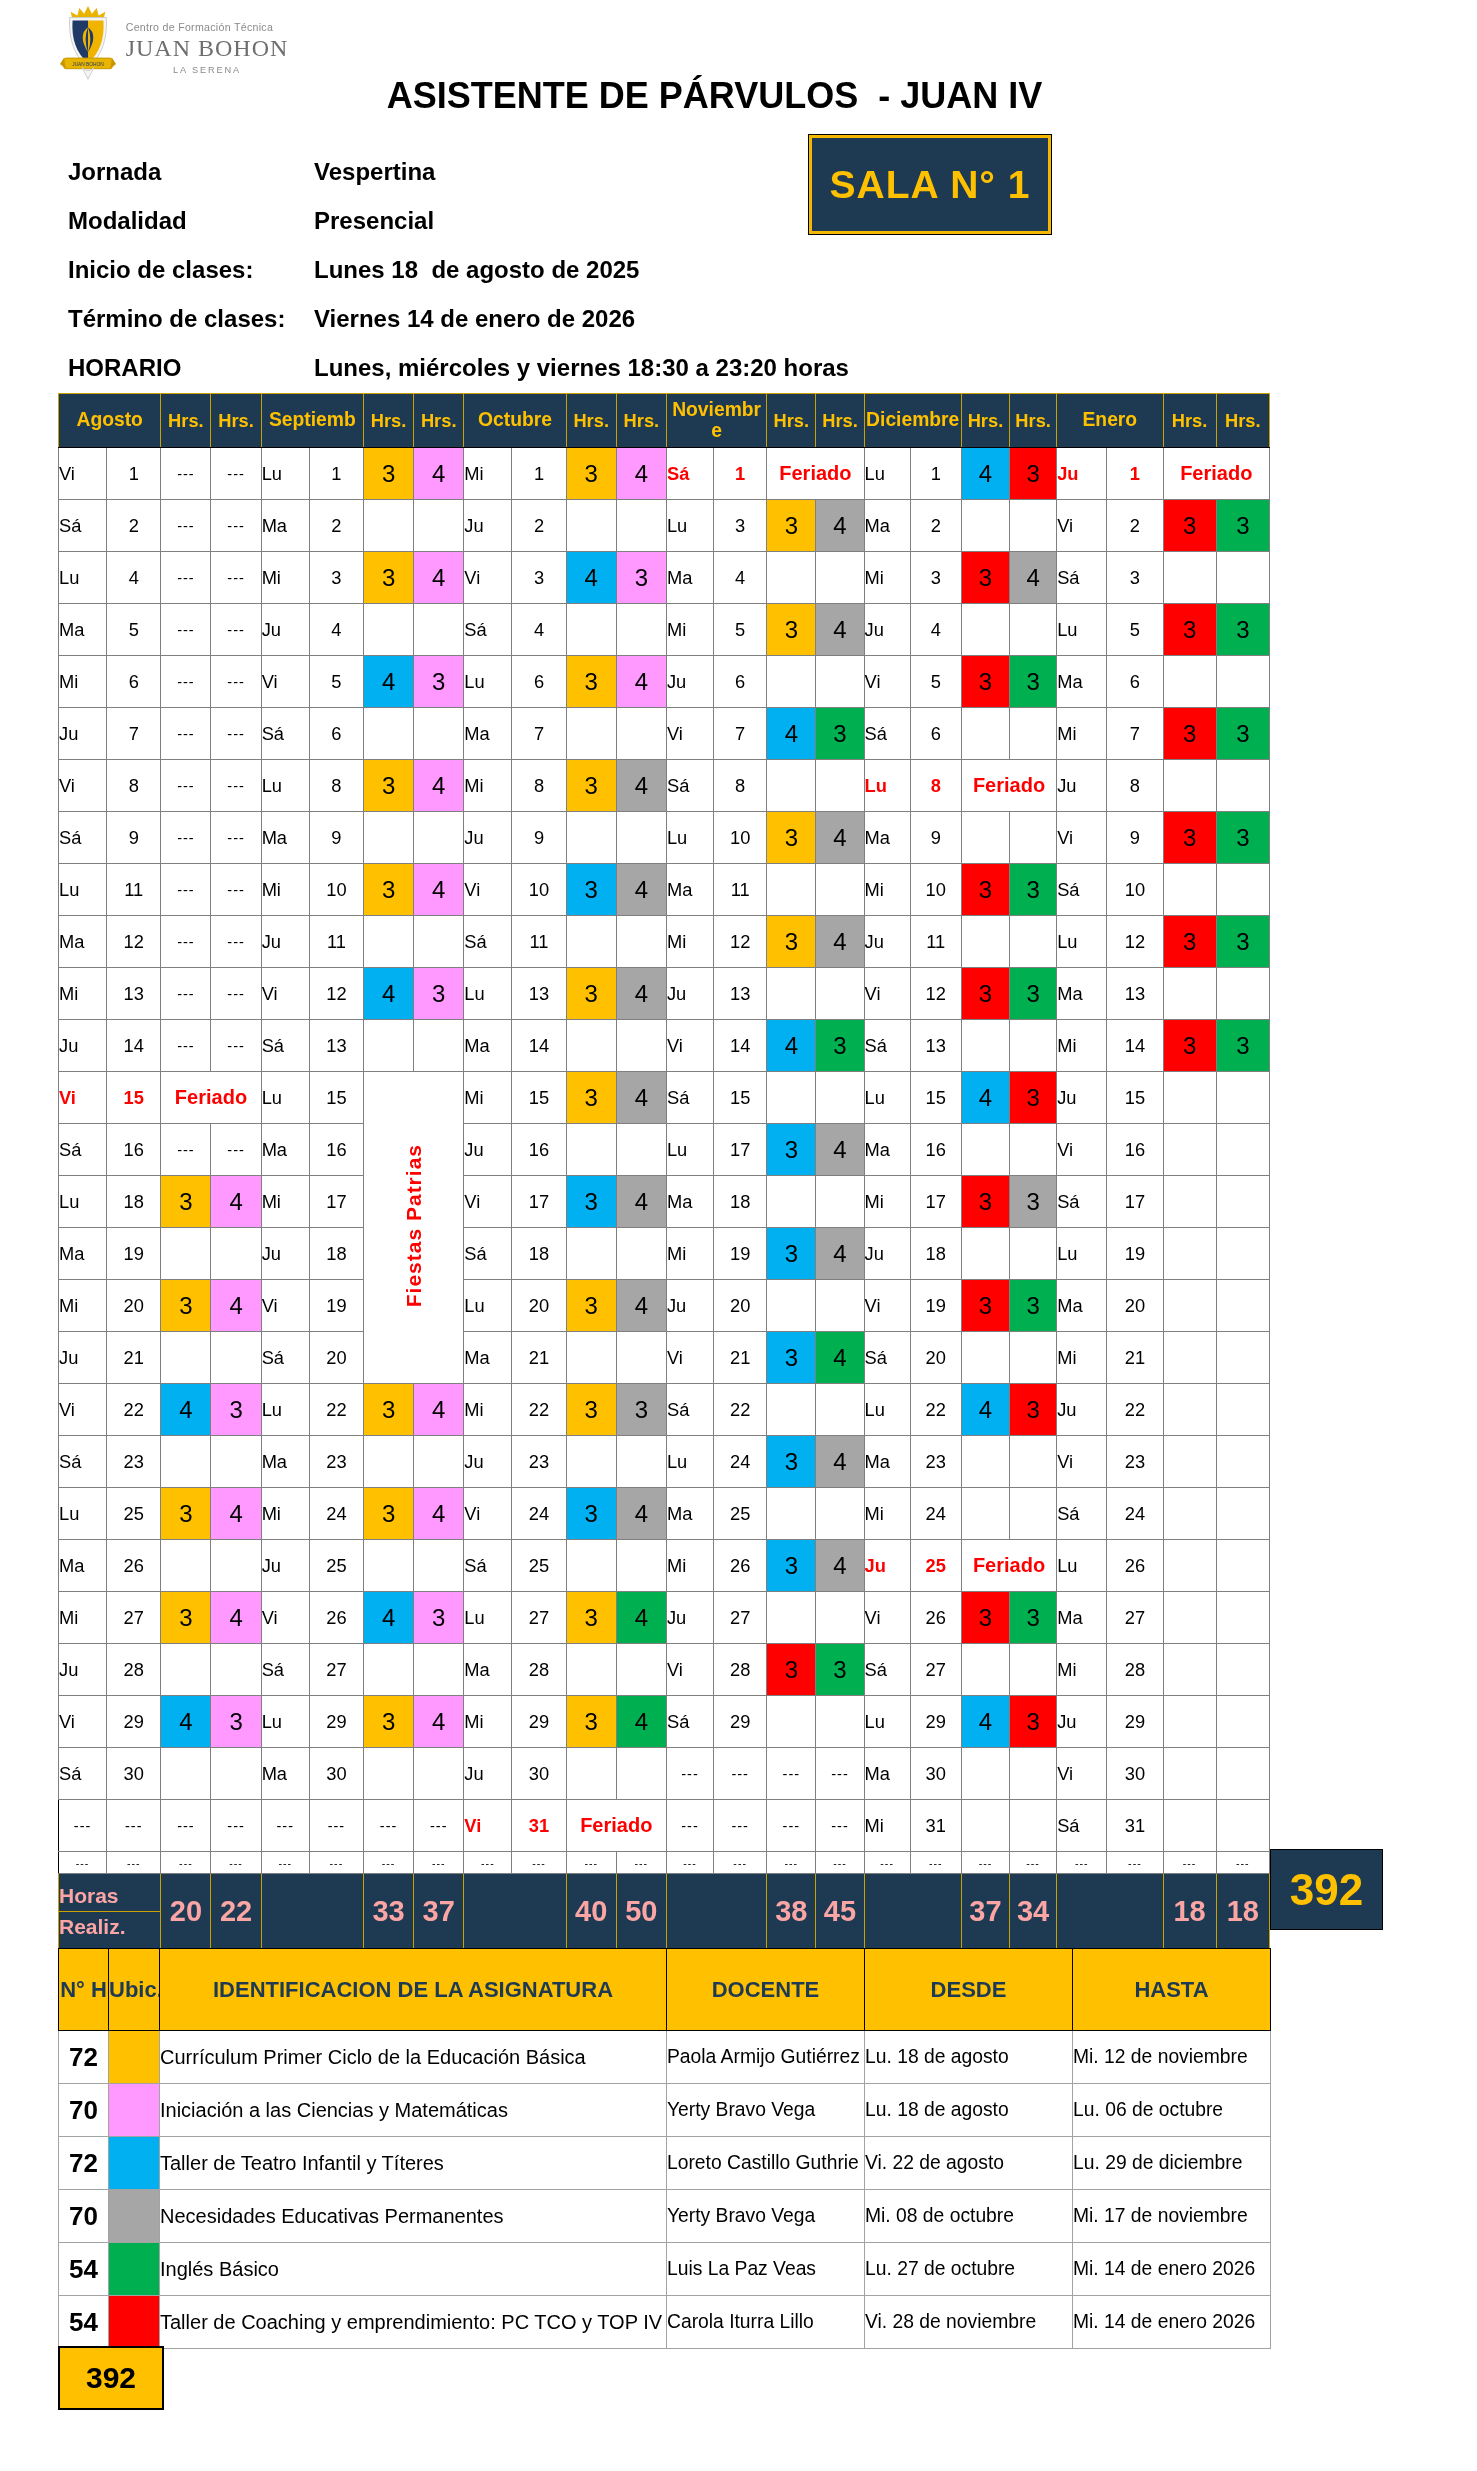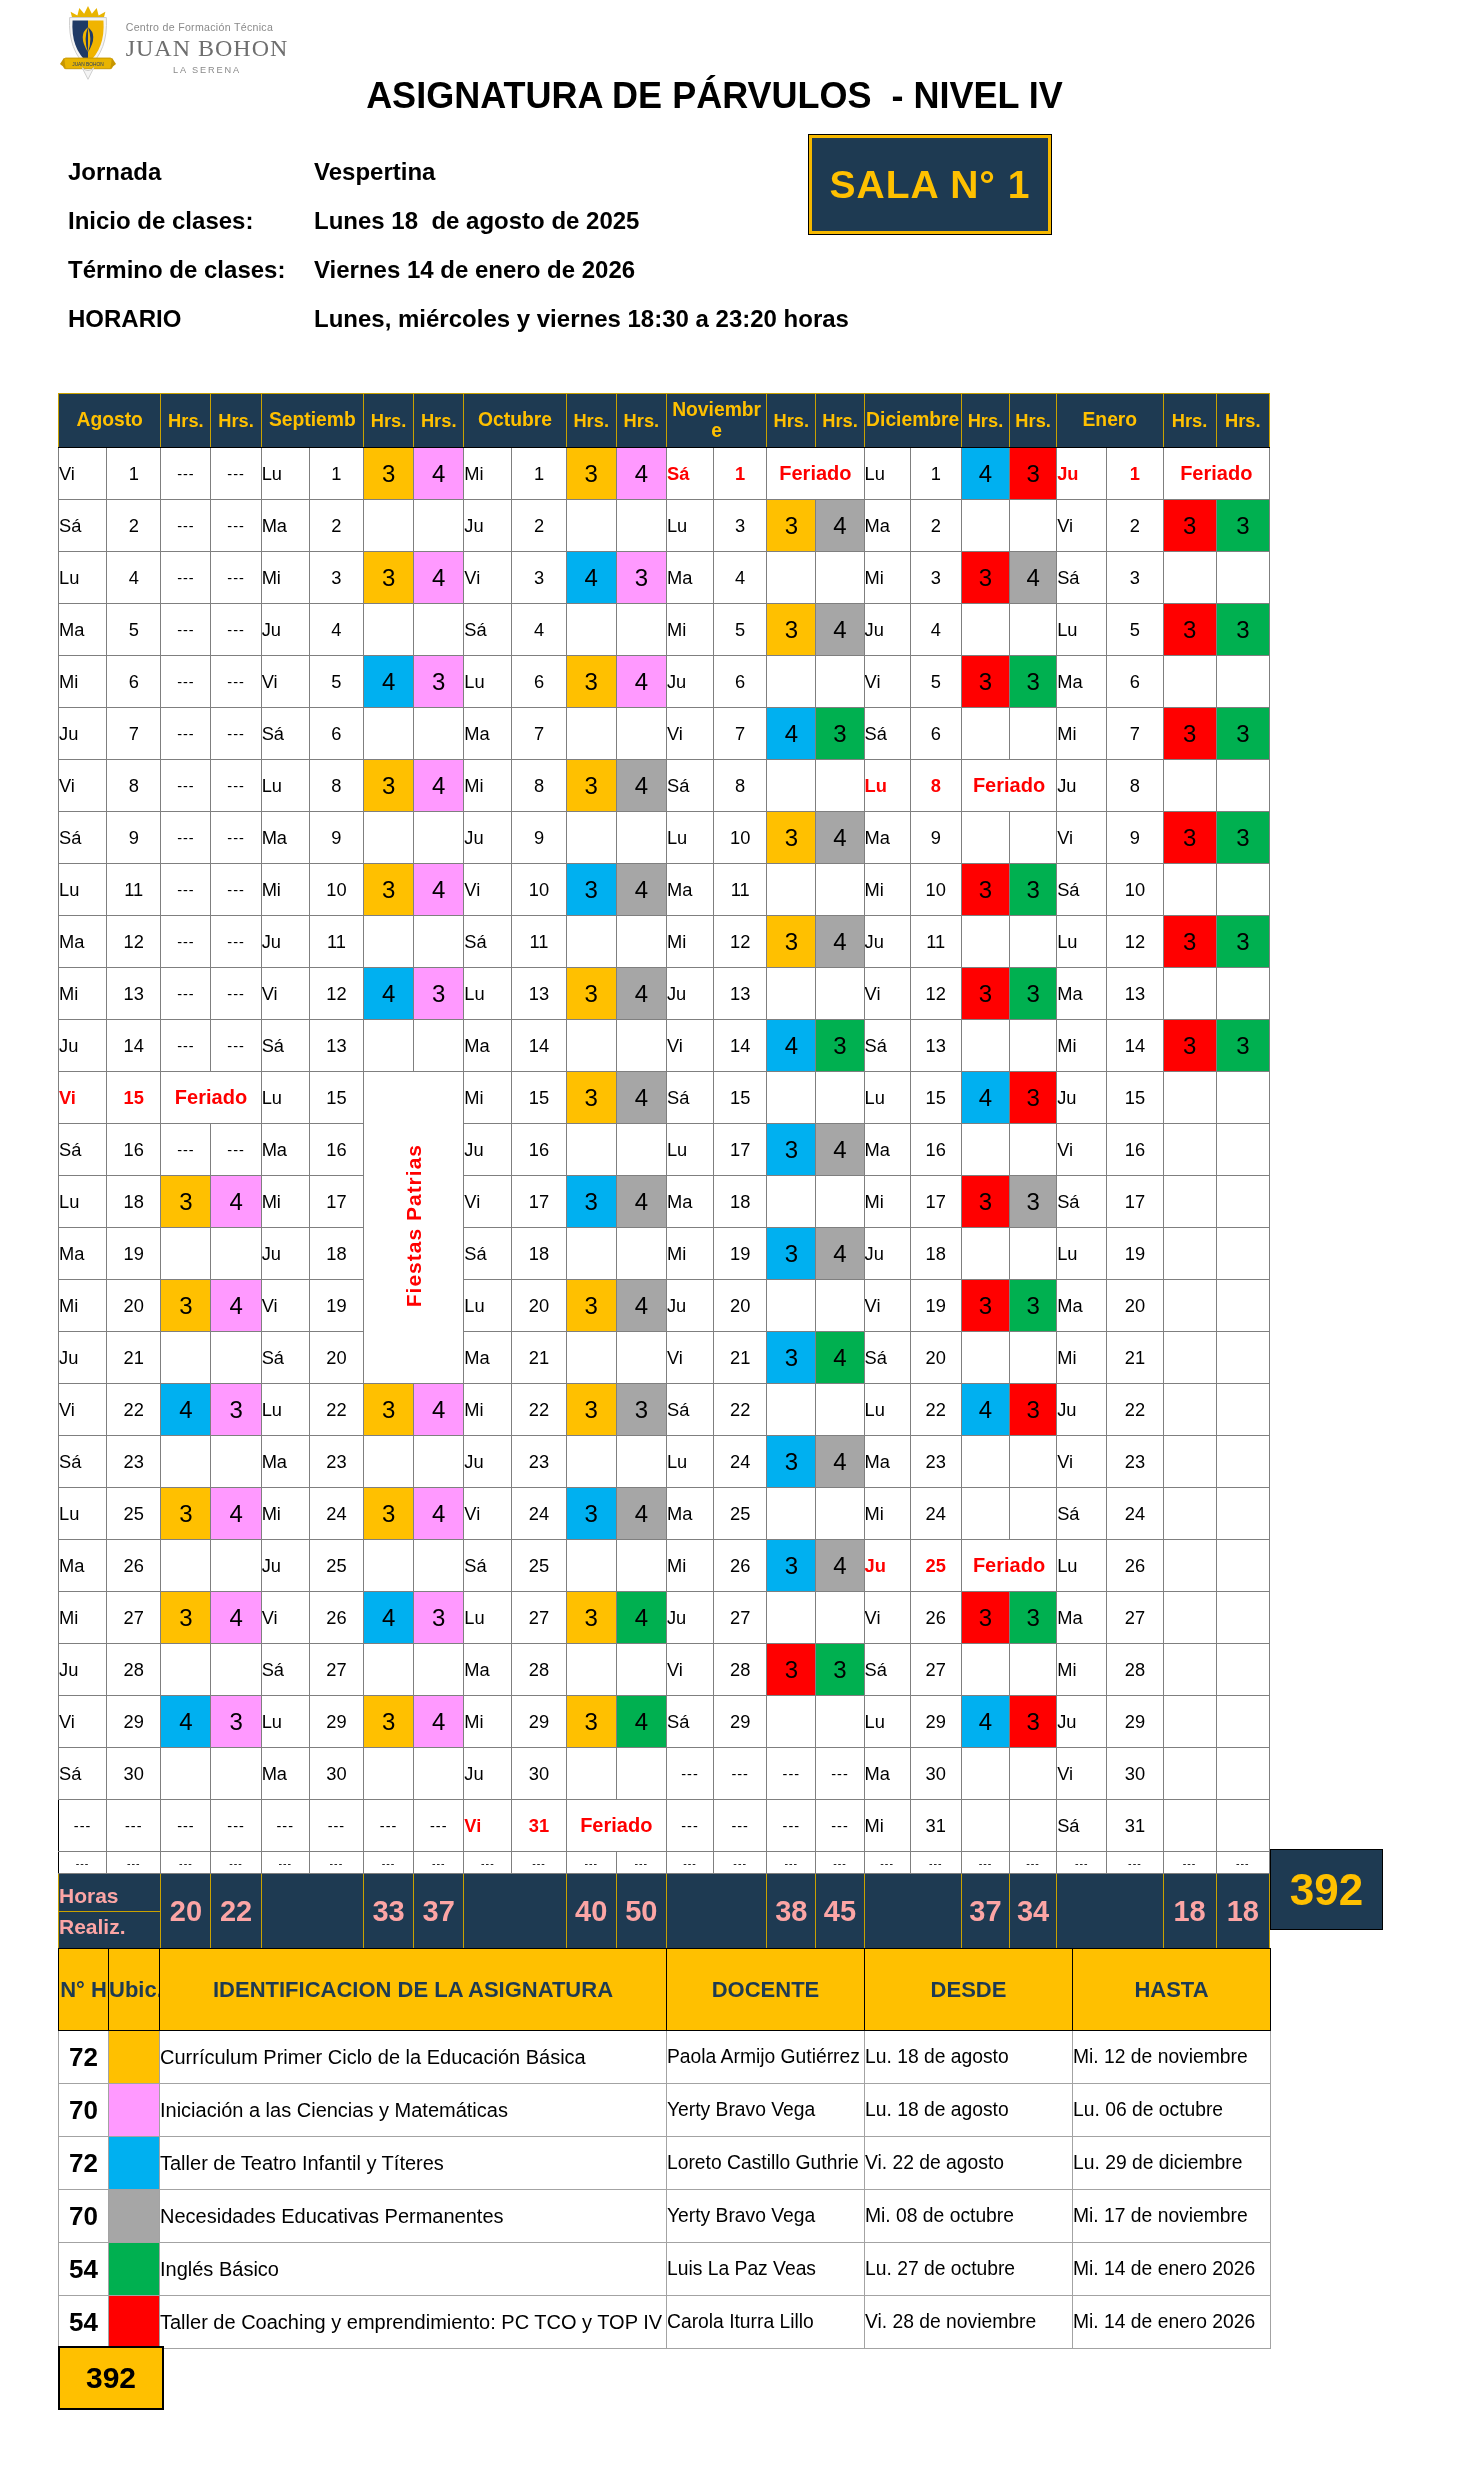--- a/index.html
+++ b/index.html
@@ -82,28 +82,32 @@
       <path d="M54 56 L58 62 L52 67 Z" fill="#c79600"></path>
       <path d="M23 66 Q29 72 35 66 L29 78 Z" fill="#f5f5f5" stroke="#cccccc"></path>
     </svg>
     <div class="logo-text">
       <div class="lt1">Centro de Formación Técnica</div>
       <div class="lt2">JUAN BOHON</div>
       <div class="lt3">LA SERENA</div>
     </div>
   </div>
 
-  <div class="title">ASIGNATURA DE PÁRVULOS  - NIVEL IV</div>
+  <div class="title">ASISTENTE DE PÁRVULOS  - JUAN IV</div>
 
   <div class="sala">SALA N° 1</div>
 
   <div class="info">
       <div class="info-row">
      <div class="info-label">Jornada</div>
      <div class="info-value">Vespertina</div>
+   </div>
+      <div class="info-row">
+     <div class="info-label">Modalidad</div>
+     <div class="info-value">Presencial</div>
    </div>
       <div class="info-row">
      <div class="info-label">Inicio de clases:</div>
      <div class="info-value">Lunes 18  de agosto de 2025</div>
    </div>
       <div class="info-row">
      <div class="info-label">Término de clases:</div>
      <div class="info-value">Viernes 14 de enero de 2026</div>
    </div>
       <div class="info-row">

